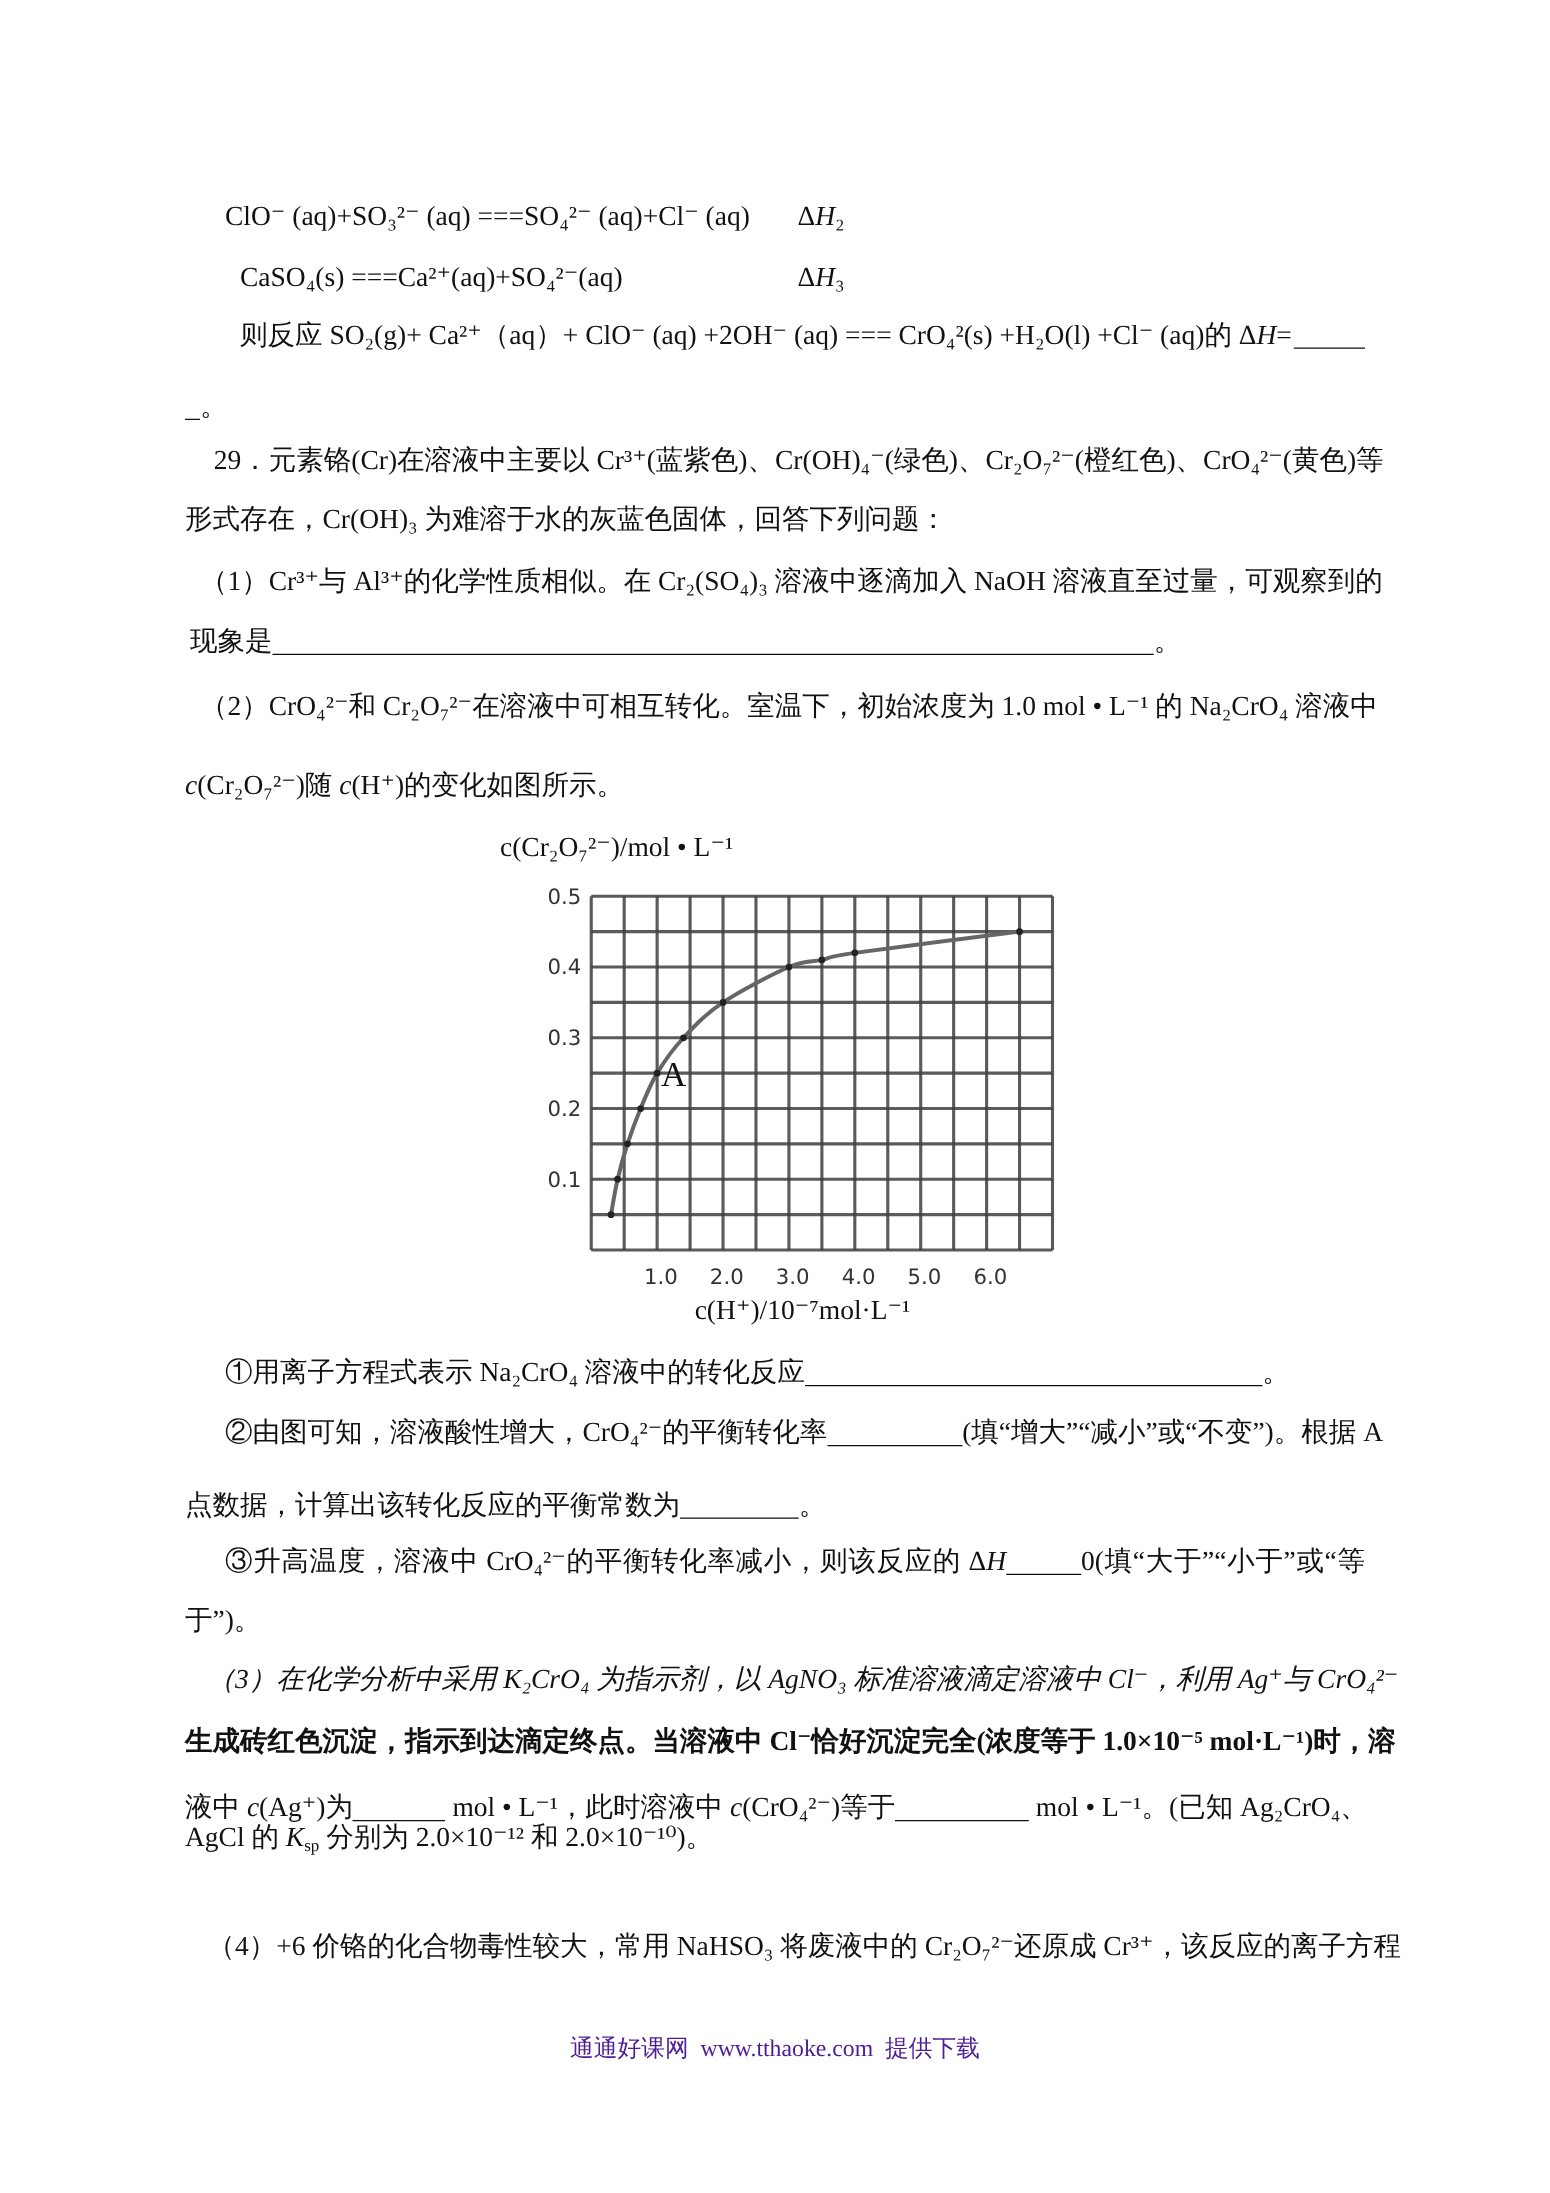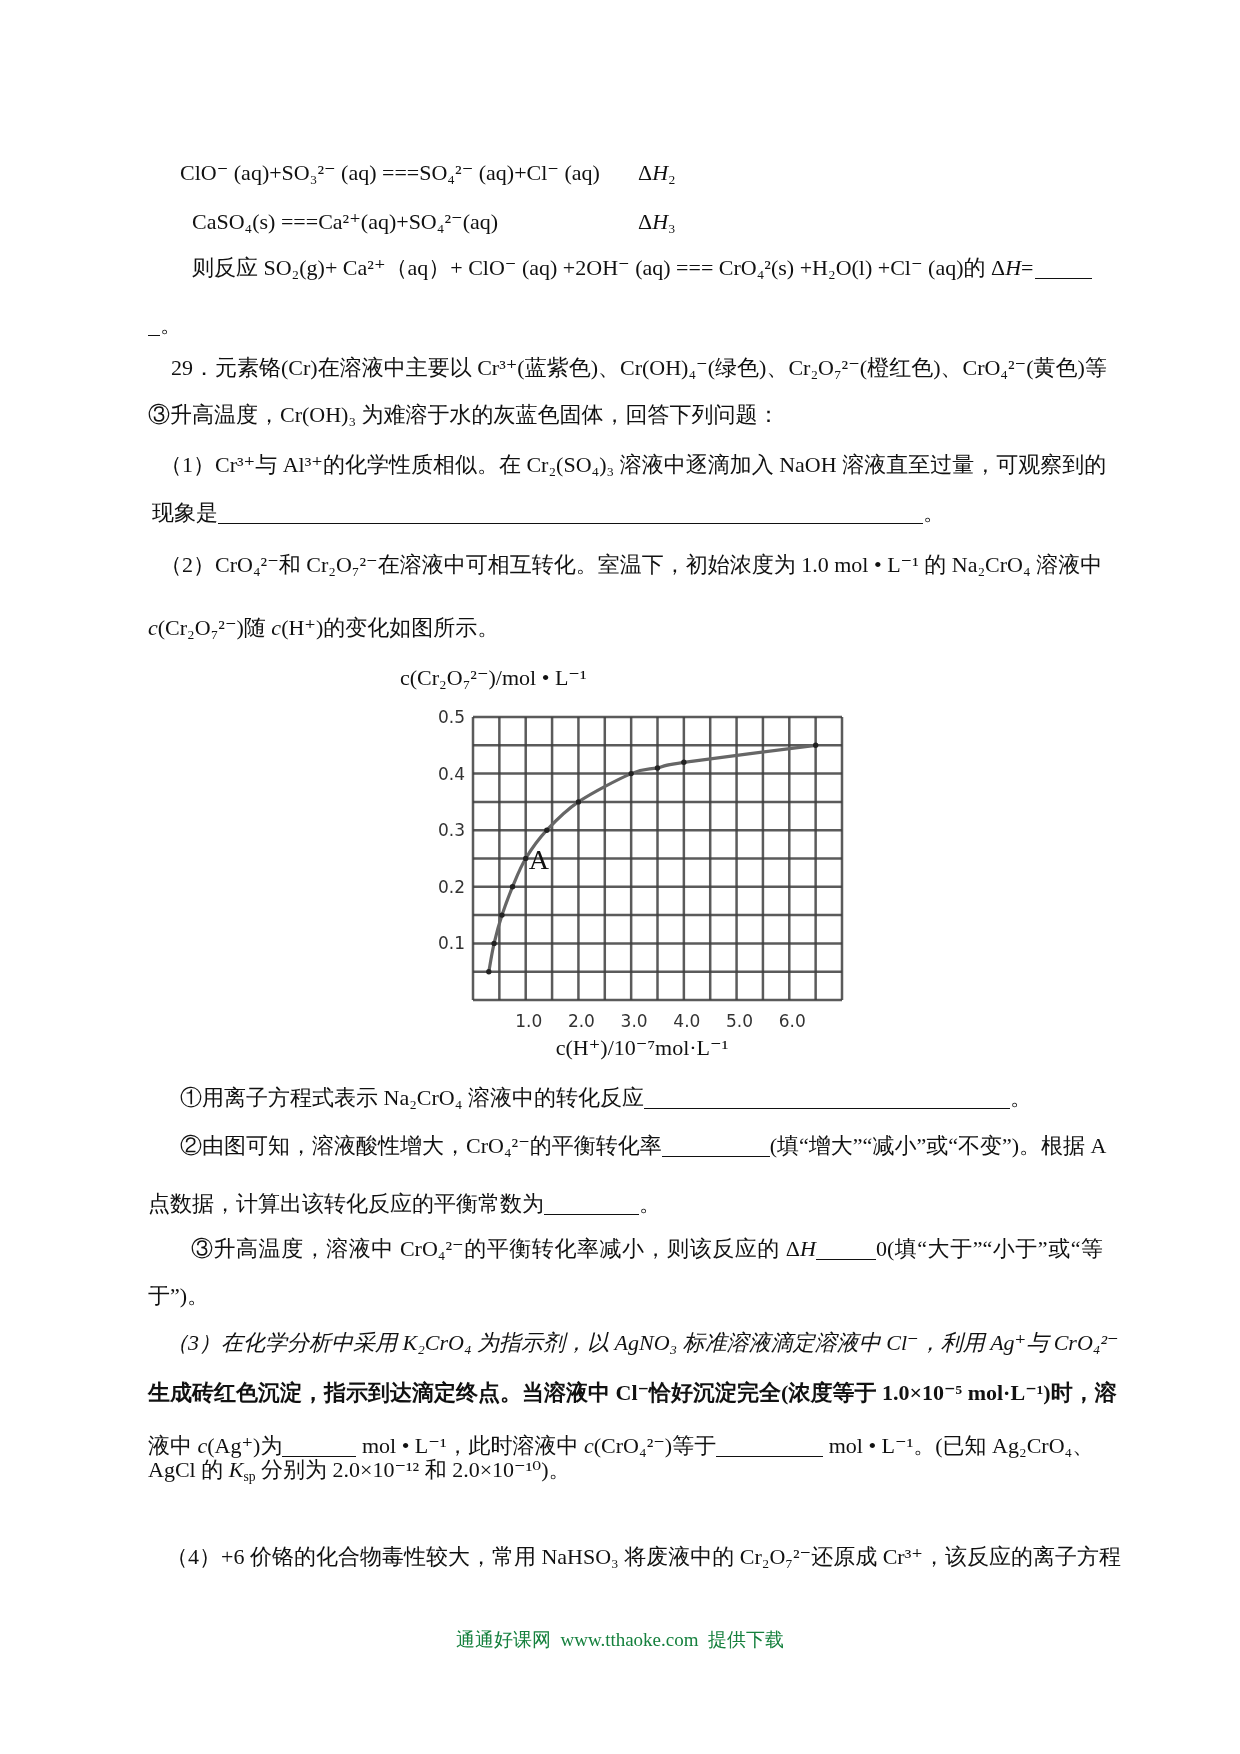--- a/index.html
+++ b/index.html
@@ -18,21 +18,21 @@
   .sub { font-size:0.62em; vertical-align:-0.28em; }
   .blank {
     display:inline-block; height:18px;
     border-bottom:1.6px solid #111111;
     vertical-align:-4px;
   }
   .grow { flex:1; display:block; height:18px; border-bottom:1.6px solid #111111; margin-left:2px; position:relative; top:4px; }
   .footer {
     position:absolute; left:0; width:1240px; top:1628px;
     text-align:center; font-size:19px; line-height:24px; white-space:pre;
-    font-family:"Liberation Serif","DejaVu Serif",serif; color:#15803d;
+    font-family:"Liberation Serif","DejaVu Serif",serif; color:#4c1d95;
   }
   #chart-svg { position:absolute; left:370px; top:640px; overflow:visible; }
   #chart-svg .grid-line { stroke:#3f3f3f; stroke-width:2.5; opacity:0.85; }
   #chart-svg .tick { font-family:"DejaVu Sans",sans-serif; font-size:17px; fill:#333333; }
   #chart-svg .axis-title { font-family:"Liberation Serif","DejaVu Serif",serif; font-size:22px; fill:#111111; }
   #chart-svg .curve { fill:none; stroke:#666666; stroke-width:3.2; stroke-linecap:round; }
   #chart-svg .dot { fill:#222222; }
   #chart-svg .anno { font-family:"Liberation Serif","DejaVu Serif",serif; font-size:28px; fill:#111111; }
 </style>
 </head>
@@ -59,21 +59,21 @@
     <span class="grow"></span>
 </div>
 <div class="line" style="left:148px; top:312px;">
   <span class="blank" style="width:12px;"></span><span>。</span>
 </div>
 
 <div class="line full" style="left:171px; top:355px; width:921px;">
   <span>29．元素铬(Cr)在溶液中主要以 Cr³⁺(蓝紫色)、Cr(OH)₄⁻(绿色)、Cr₂O₇²⁻(橙红色)、CrO₄²⁻(黄色)等</span>
 </div>
 <div class="line" style="left:148px; top:402px;">
-  <span>③升高温度，Cr(OH)₃ 为难溶于水的灰蓝色固体，回答下列问题：</span>
+  <span>形式存在，Cr(OH)₃ 为难溶于水的灰蓝色固体，回答下列问题：</span>
 </div>
 
 <div class="line full" style="left:160px; top:452px; width:932px;">
   <span>（1）Cr³⁺与 Al³⁺的化学性质相似。在 Cr₂(SO₄)₃ 溶液中逐滴加入 NaOH 溶液直至过量，可观察到的</span>
 </div>
 <div class="line" style="left:152px; top:500px;">
   <span>现象是</span><span class="blank" style="width:705px;"></span><span>。</span>
 </div>
 
 <div class="line full" style="left:160px; top:552px; width:932px;">
@@ -150,21 +150,21 @@
   <span>①用离子方程式表示 Na₂CrO₄ 溶液中的转化反应</span><span class="blank" style="width:366px;"></span><span>。</span>
 </div>
 
 <div class="line full" style="left:180px; top:1133px; width:912px;">
   <span>②由图可知，溶液酸性增大，CrO₄²⁻的平衡转化率</span><span class="blank" style="width:108px;"></span><span>(填“增大”“减小”或“不变”)。根据 A</span>
 </div>
 <div class="line" style="left:148px; top:1179px;margin-top:12px;">
   <span>点数据，计算出该转化反应的平衡常数为</span><span class="blank" style="width:95px;"></span><span>。</span>
 </div>
 
-<div class="line full" style="left:191px; top:1236px; width:912px;">
+<div class="line full" style="left:180px; top:1236px; width:912px;">
   <span>③升高温度，溶液中 CrO₄²⁻的平衡转化率减小，则该反应的 Δ</span><span class="v">H</span><span class="blank" style="width:60px;"></span><span>0(填“大于”“小于”或“等</span>
 </div>
 <div class="line" style="left:148px; top:1283px;">
   <span>于”)。</span>
 </div>
 
 <div class="line full" style="left:166px; top:1330px; width:926px;font-style:italic;">
   <span>（3）在化学分析中采用 K₂CrO₄ 为指示剂，以 AgNO₃ 标准溶液滴定溶液中 Cl⁻，利用 Ag⁺与 CrO₄²⁻</span>
 </div>
 <div class="line full" style="left:148px; top:1380px; width:944px;font-weight:bold;">

